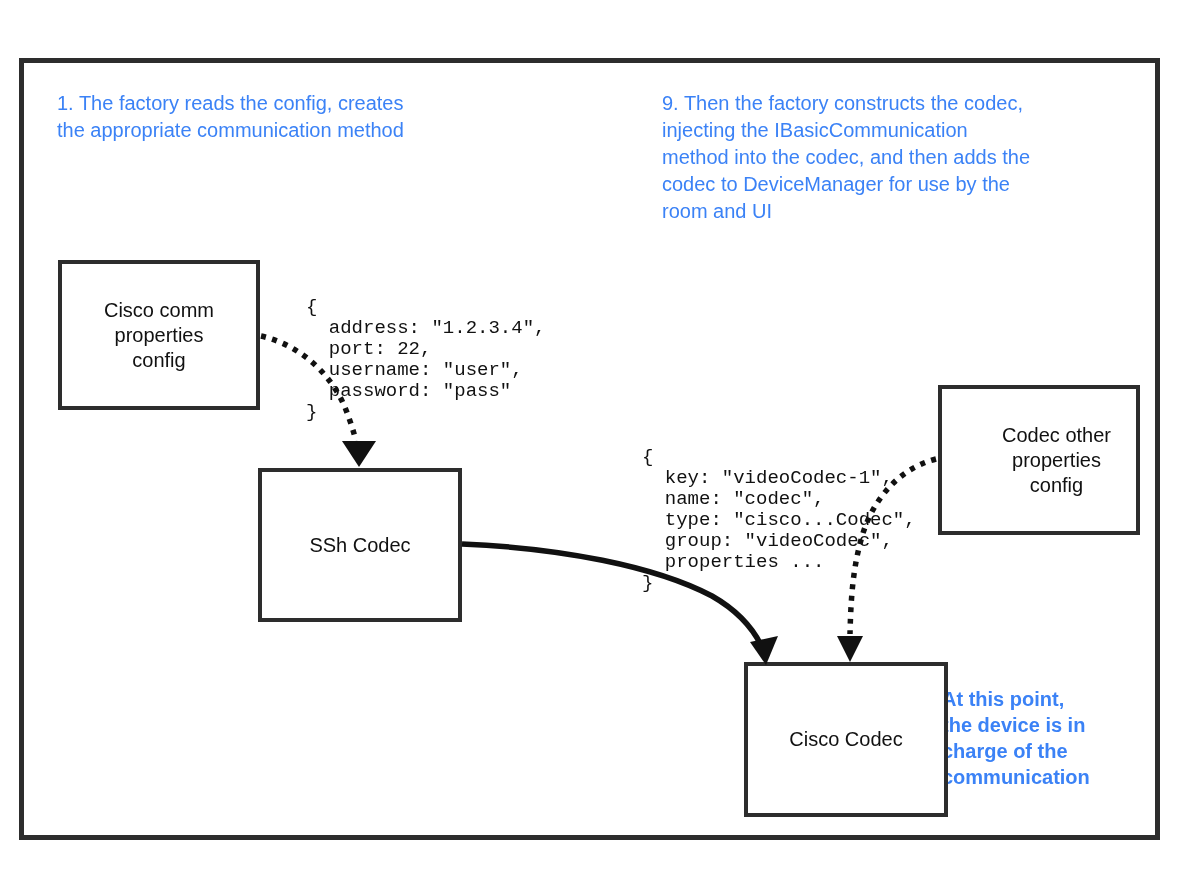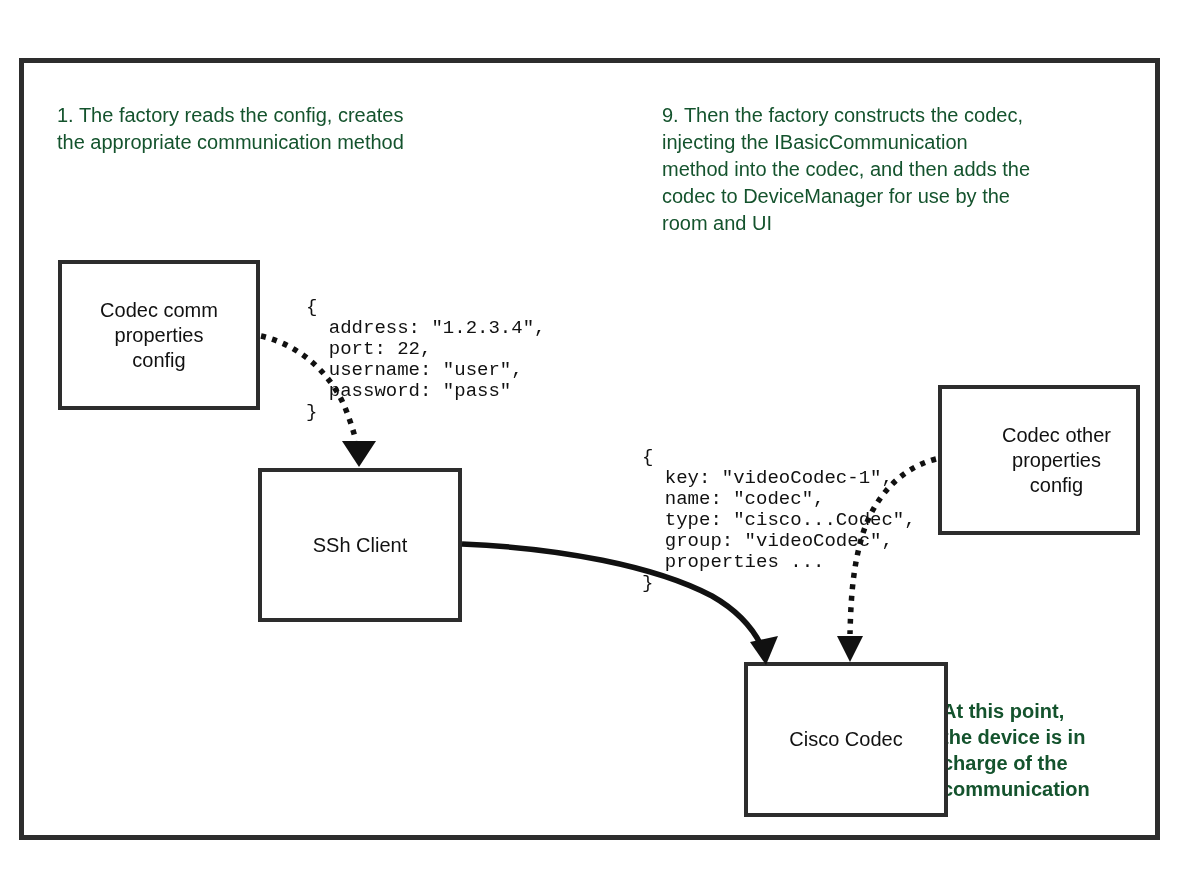--- a/index.html
+++ b/index.html
@@ -24,22 +24,21 @@
     height: 782px;
     border: 5px solid #2d2d2d;
     box-sizing: border-box;
     background: #ffffff;
   }
   .note {
     position: absolute;
     font-size: 20px;
     line-height: 27px;
     white-space: pre-line;
-    color: #14532d;
-    margin-top: 12px;
+    color: #3b82f6;
   }
   #note-step1 { left: 57px;  top: 90px;  }
   #note-step2 { left: 662px; top: 90px;  }
   #note-result { left: 942px; top: 686px; line-height: 26px; font-weight: bold; }
   .code {
     position: absolute;
     margin: 0;
     font-family: "Liberation Mono", monospace;
     font-size: 19px;
     line-height: 21px;
@@ -104,27 +103,27 @@
 
   <pre class="code" id="code-codec">{
   key: "videoCodec-1",
   name: "codec",
   type: "cisco...Codec",
   group: "videoCodec",
   properties ...
 }</pre>
 
   <div class="box" id="box-codec-comm">
-    <span class="box-label">Codec comm
+    <span class="box-label">Cisco comm
 properties
 config</span>
   </div>
 
   <div class="box" id="box-ssh-client">
-    <span class="box-label">SSh Client</span>
+    <span class="box-label">SSh Codec</span>
   </div>
 
   <div class="box" id="box-codec-other">
     <span class="box-label">Codec other
 properties
 config</span>
   </div>
 
   <div class="box" id="box-cisco-codec">
     <span class="box-label">Cisco Codec</span>

